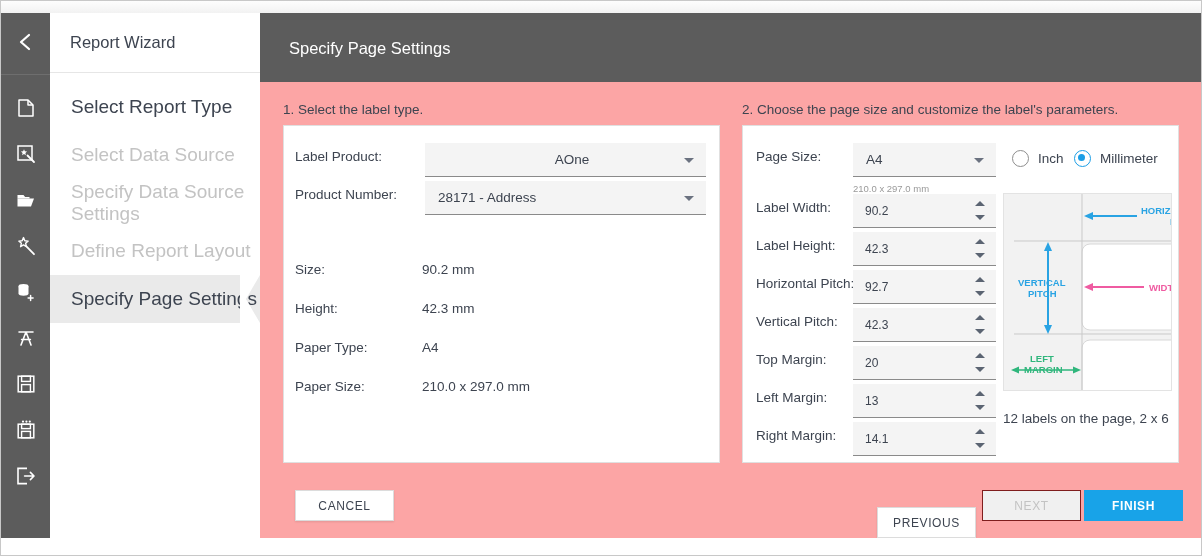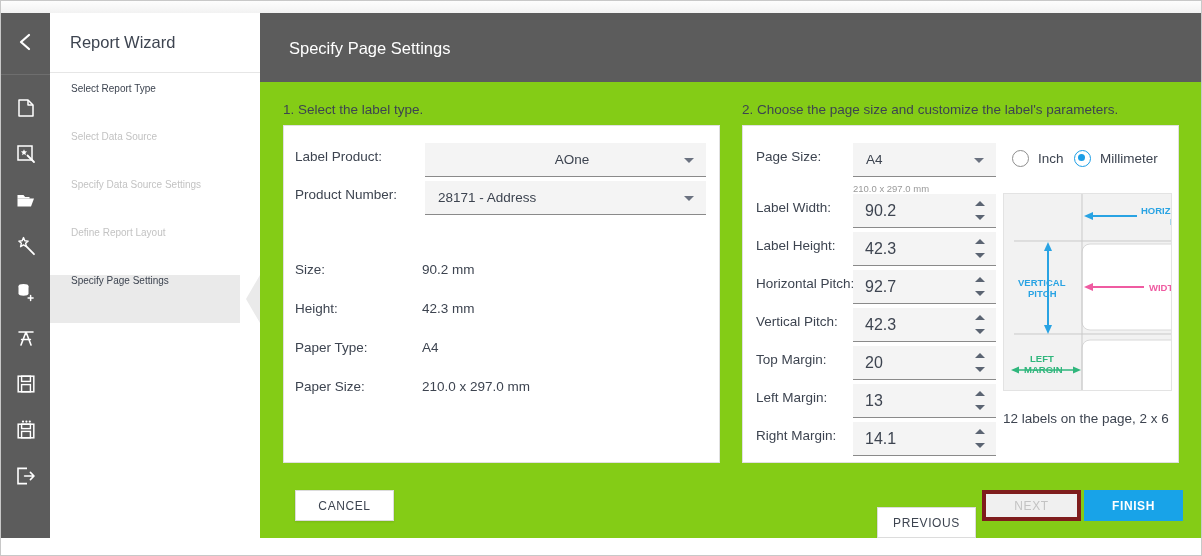--- a/index.html
+++ b/index.html
@@ -22,53 +22,53 @@
   .rail-back{height:61px;display:flex;align-items:center;justify-content:center;cursor:pointer;}
   .rail-sep{height:1px;background:#6e6e6e;margin:0 0 0 0;}
   .rail-icons{padding-top:10px;}
   .rail-btn{height:46px;display:flex;align-items:center;justify-content:center;cursor:pointer;}
   .rail-btn svg{display:block;}
 
   
   .steplist{position:absolute;left:49px;top:12px;width:210px;height:525px;background:#ffffff;}
   .wiz-title{height:60px;display:flex;align-items:center;padding-left:20px;
     font-size:16.5px;color:#3d4450;border-bottom:1px solid #e6e6e6;box-sizing:border-box;}
-  .step{position:relative;height:48px;display:flex;align-items:flex-start;padding-left:21px;
-    font-size:10px;color:#3d4450;box-sizing:border-box;}
+  .step{position:relative;height:48px;display:flex;align-items:center;padding-left:21px;
+    font-size:19px;color:#3d4450;box-sizing:border-box;}
   .step.done{color:#3d4450;cursor:pointer;}
   .step.disabled{color:#c3c3c3;cursor:default;}
   .step.active{background:#eaeaea;cursor:default;}
   .step.active .notch{position:absolute;right:0;top:0;width:20px;height:48px;}
   .steps-wrap{padding-top:10px;}
 
   
   .page-head{position:absolute;left:259px;top:12px;width:942px;height:69px;background:#5c5c5c;}
   .page-head span{position:absolute;left:29px;top:26px;font-size:16.5px;color:#fff;}
 
   
-  .content{position:absolute;left:259px;top:81px;width:942px;height:456px;background:#84cc16;}
+  .content{position:absolute;left:259px;top:81px;width:942px;height:456px;background:#fca5a5;}
   .sect-title{position:absolute;font-size:13.5px;color:#3d4450;}
   .panel{position:absolute;border:1px solid #e0e0e0;background:#fff;box-sizing:border-box;}
 
   .row{position:absolute;display:flex;align-items:center;}
   .lbl{font-size:13.5px;color:#3d4450;white-space:nowrap;}
   .val{font-size:13.5px;color:#3d4450;white-space:nowrap;}
 
   
   .combo{position:relative;background:#f4f4f4;border-bottom:1px solid #8a8a8a;
     box-sizing:border-box;height:34px;display:flex;align-items:center;cursor:pointer;}
   .combo .txt{font-size:13.5px;color:#3d4450;padding-left:13px;}
   .combo .caret{position:absolute;right:12px;top:50%;margin-top:-2px;
     width:0;height:0;border-left:5px solid transparent;border-right:5px solid transparent;
     border-top:5px solid #6b7280;}
 
   
   .spin{position:relative;background:#f4f4f4;border-bottom:1px solid #8a8a8a;
     box-sizing:border-box;height:34px;display:flex;align-items:center;cursor:text;}
-  .spin .txt{font-size:16px;color:#3d4450;padding-left:12px;}
+  .spin .txt{font-size:12px;color:#3d4450;padding-left:12px;}
   .spin .up,.spin .dn{position:absolute;right:11px;width:0;height:0;
     border-left:5px solid transparent;border-right:5px solid transparent;cursor:pointer;}
   .spin .up{top:7px;border-bottom:5px solid #5b6472;}
   .spin .dn{bottom:7px;border-top:5px solid #5b6472;}
 
   
   .radio{display:flex;align-items:center;cursor:pointer;}
   .radio .mark{width:17px;height:17px;border-radius:50%;box-sizing:border-box;
     border:1.6px solid #8e8e8e;background:#fff;position:relative;}
   .radio.on .mark{border:1.6px solid #1b9ee6;}
@@ -81,21 +81,21 @@
   
   .diagram{position:absolute;overflow:hidden;border:1px solid #e3e3e3;
     background:#f2f2f2;box-sizing:border-box;}
   .summary{position:absolute;font-size:13.5px;color:#3d4450;white-space:nowrap;}
 
   
   .btn{position:absolute;box-sizing:border-box;display:flex;align-items:center;
     justify-content:center;font-size:12px;letter-spacing:.6px;cursor:pointer;}
   .btn.light{background:#fff;border:1px solid #dcdcdc;color:#3d4450;
     box-shadow:0 1px 2px rgba(0,0,0,.10);}
-  .btn.ghost{background:#f0f0f0;border:4px solid #7f1d1d;color:#c3c3c3;cursor:default;}
+  .btn.ghost{background:#f0f0f0;border:1px solid #7f1d1d;color:#c3c3c3;cursor:default;}
   .btn.primary{background:#18a3e8;border:1px solid #18a3e8;color:#fff;font-weight:bold;}
 
   .bottomstrip{position:absolute;left:49px;top:537px;width:1152px;height:18px;background:#fff;}
 </style>
 </head>
 <body>
 
 <div class="app">
 
   <div class="titlebar"></div>

